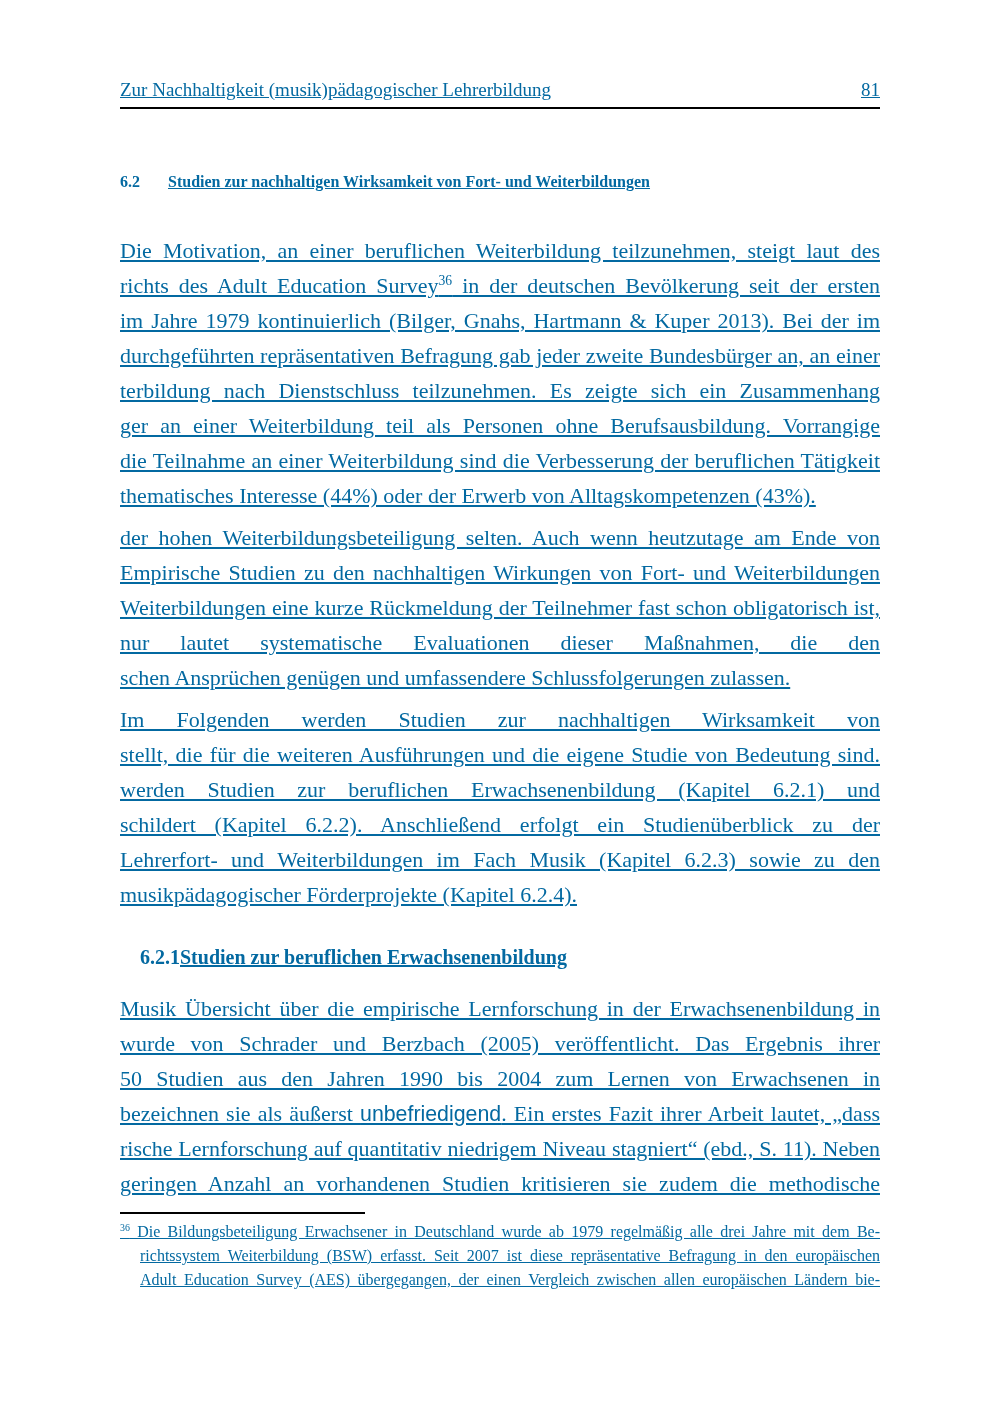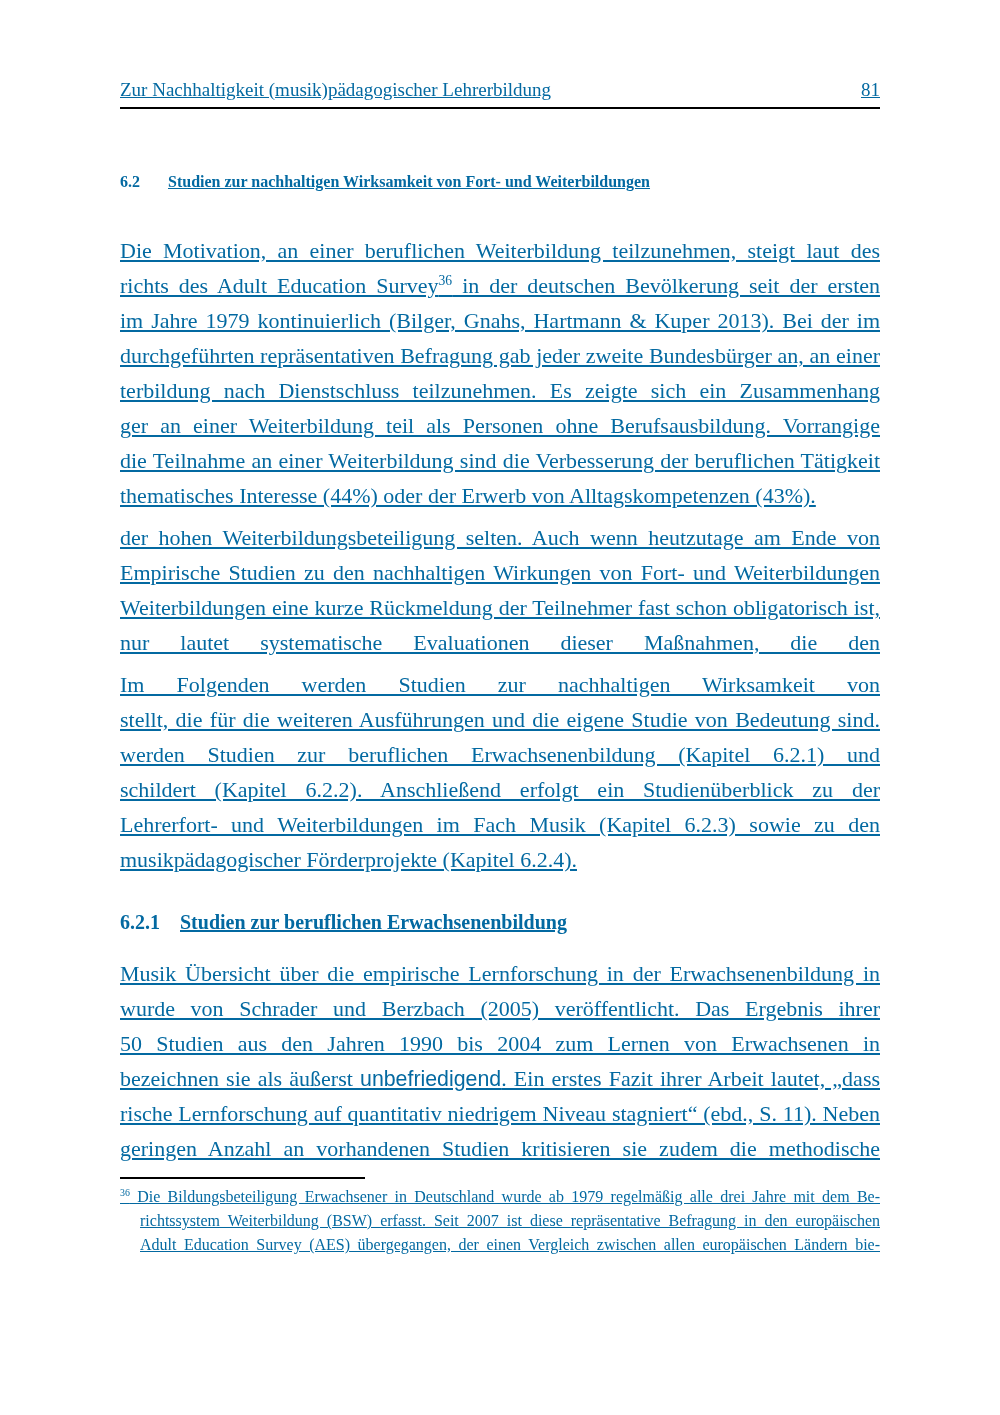--- a/index.html
+++ b/index.html
@@ -39,21 +39,21 @@
     white-space: nowrap;
   }
   h1.sec-heading .num { display: inline-block; width: 48px; }
   h2.sub-heading {
     margin: 31px 0 0 0;
     font-size: 20px;
     line-height: 28px;
     font-weight: bold;
     white-space: nowrap;
   }
-  h2.sub-heading .num { display: inline-block; width: 60px; }
+  h2.sub-heading .num { display: inline-block; width: 60px; text-align: right; }
   
   .para {
     font-size: 22px;
     line-height: 35px;
   }
   .para-first { margin-top: 36px; }
   .para-next  { margin-top: 7px; }
   .para-after-heading { margin-top: 20px; }
   .line {
     text-align: justify;
@@ -118,20 +118,21 @@
       <div class="line"><span>ger an einer Weiterbildung teil als Personen ohne Berufsausbildung. Vorrangige Gründe für</span></div>
       <div class="line"><span>die Teilnahme an einer Weiterbildung sind die Verbesserung der beruflichen Tätigkeit (60%),</span></div>
       <div class="line last"><span>thematisches Interesse (44%) oder der Erwerb von Alltagskompetenzen (43%).</span></div>
     </div>
 
   <div class="para para-next">
       <div class="line"><span>der hohen Weiterbildungsbeteiligung selten. Auch wenn heutzutage am Ende von Fort- und</span></div>
       <div class="line"><span>Empirische Studien zu den nachhaltigen Wirkungen von Fort- und Weiterbildungen sind trotz</span></div>
       <div class="line"><span>Weiterbildungen eine kurze Rückmeldung der Teilnehmer fast schon obligatorisch ist, gibt es</span></div>
       <div class="line"><span>nur lautet systematische Evaluationen dieser Maßnahmen, die den forschungsmethodologi-</span></div>
+      <div class="line last"><span>schen Ansprüchen genügen und umfassendere Schlussfolgerungen zulassen.</span></div>
     </div>
 
   <div class="para para-next">
       <div class="line"><span>Im Folgenden werden Studien zur nachhaltigen Wirksamkeit von Bildungsmaßnahmen vorge-</span></div>
       <div class="line"><span>stellt, die für die weiteren Ausführungen und die eigene Studie von Bedeutung sind. Zunächst</span></div>
       <div class="line"><span>werden Studien zur beruflichen Erwachsenenbildung (Kapitel 6.2.1) und Lehrerbildung ge-</span></div>
       <div class="line"><span>schildert (Kapitel 6.2.2). Anschließend erfolgt ein Studienüberblick zu der Wirksamkeit von</span></div>
       <div class="line"><span>Lehrerfort- und Weiterbildungen im Fach Musik (Kapitel 6.2.3) sowie zu den Wirkungen</span></div>
       <div class="line last"><span>musikpädagogischer Förderprojekte (Kapitel 6.2.4).</span></div>
     </div>

